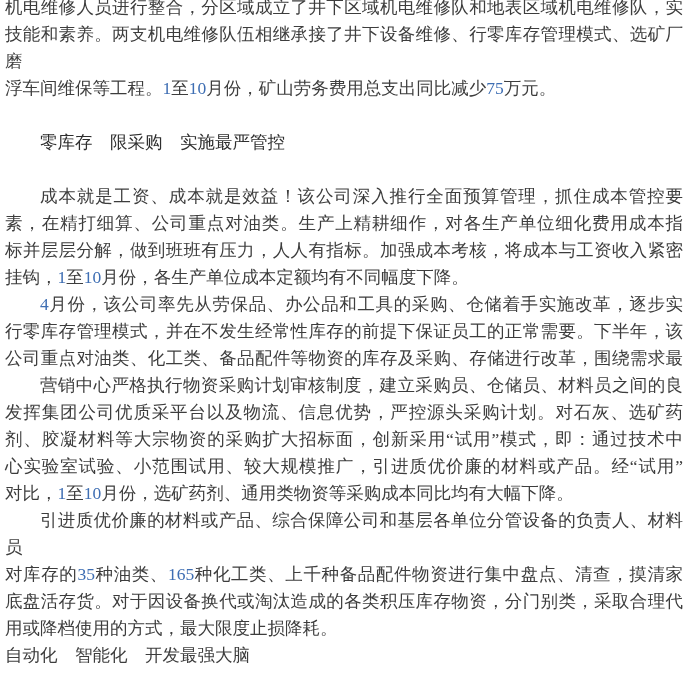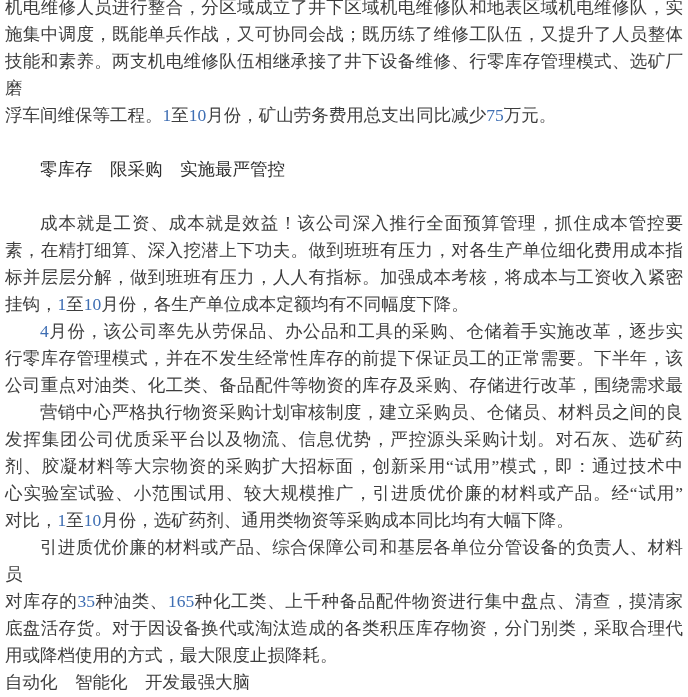--- a/index.html
+++ b/index.html
@@ -50,26 +50,25 @@
   .num {
     color: #3e6eb3;
   }
 </style>
 </head>
 <body>
 
 <div class="page">
   <div class="article" id="article">
       <div class="line fill">机电维修人员进行整合，分区域成立了井下区域机电维修队和地表区域机电维修队，实</div>
-      <div class="line fill">施集中调度，既能单兵作战，又可协同会战；既历练了维修工队伍，又提升了人员整体</div>
       <div class="line fill">技能和素养。两支机电维修队伍相继承接了井下设备维修、行零库存管理模式、选矿厂磨</div>
       <div class="line">浮车间维保等工程。<span class="num">1</span>至<span class="num">10</span>月份，矿山劳务费用总支出同比减少<span class="num">75</span>万元。</div>
       <div class="line heading">零库存　限采购　实施最严管控</div>
       <div class="line fill indent">成本就是工资、成本就是效益！该公司深入推行全面预算管理，抓住成本管控要</div>
-      <div class="line fill">素，在精打细算、深入挖潜上下功夫。做到班班有压力，对各生产单位细化费用成本指</div>
+      <div class="line fill">素，在精打细算、公司重点对油类。生产上精耕细作，对各生产单位细化费用成本指</div>
       <div class="line fill">标并层层分解，做到班班有压力，人人有指标。加强成本考核，将成本与工资收入紧密</div>
       <div class="line">挂钩，<span class="num">1</span>至<span class="num">10</span>月份，各生产单位成本定额均有不同幅度下降。</div>
       <div class="line fill indent"><span class="num">4</span>月份，该公司率先从劳保品、办公品和工具的采购、仓储着手实施改革，逐步实</div>
       <div class="line fill">行零库存管理模式，并在不发生经常性库存的前提下保证员工的正常需要。下半年，该</div>
       <div class="line fill">公司重点对油类、化工类、备品配件等物资的库存及采购、存储进行改革，围绕需求最</div>
       <div class="line fill indent">营销中心严格执行物资采购计划审核制度，建立采购员、仓储员、材料员之间的良</div>
       <div class="line fill">发挥集团公司优质采平台以及物流、信息优势，严控源头采购计划。对石灰、选矿药</div>
       <div class="line fill">剂、胶凝材料等大宗物资的采购扩大招标面，创新采用“试用”模式，即：通过技术中</div>
       <div class="line fill">心实验室试验、小范围试用、较大规模推广，引进质优价廉的材料或产品。经“试用”</div>
       <div class="line">对比，<span class="num">1</span>至<span class="num">10</span>月份，选矿药剂、通用类物资等采购成本同比均有大幅下降。</div>

